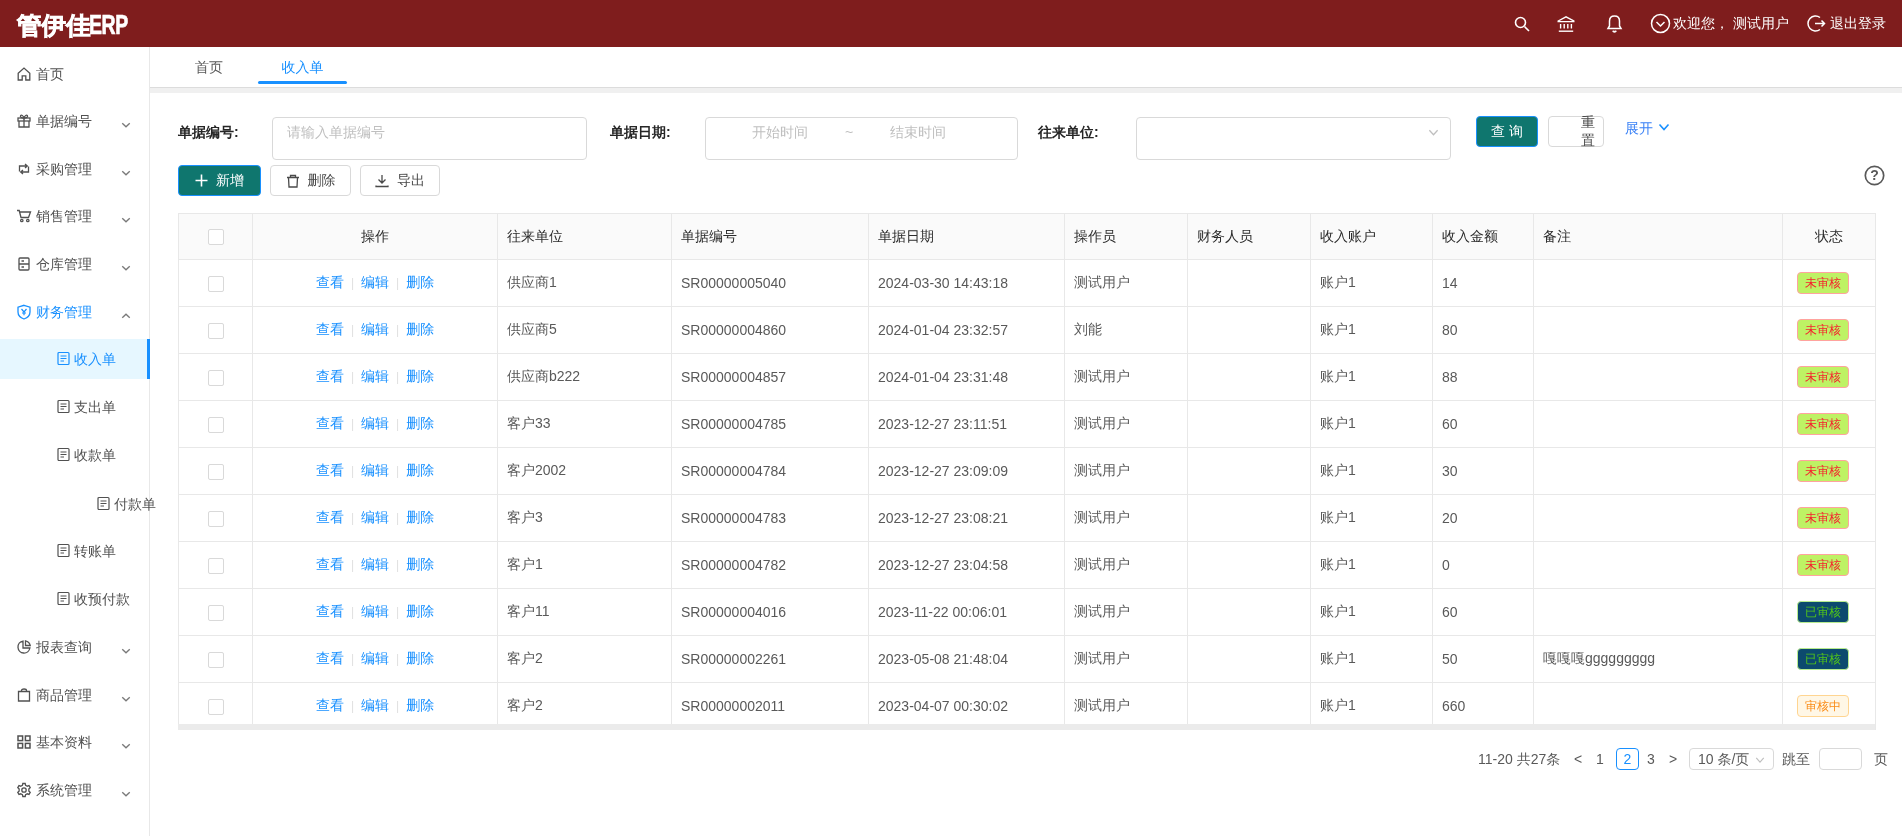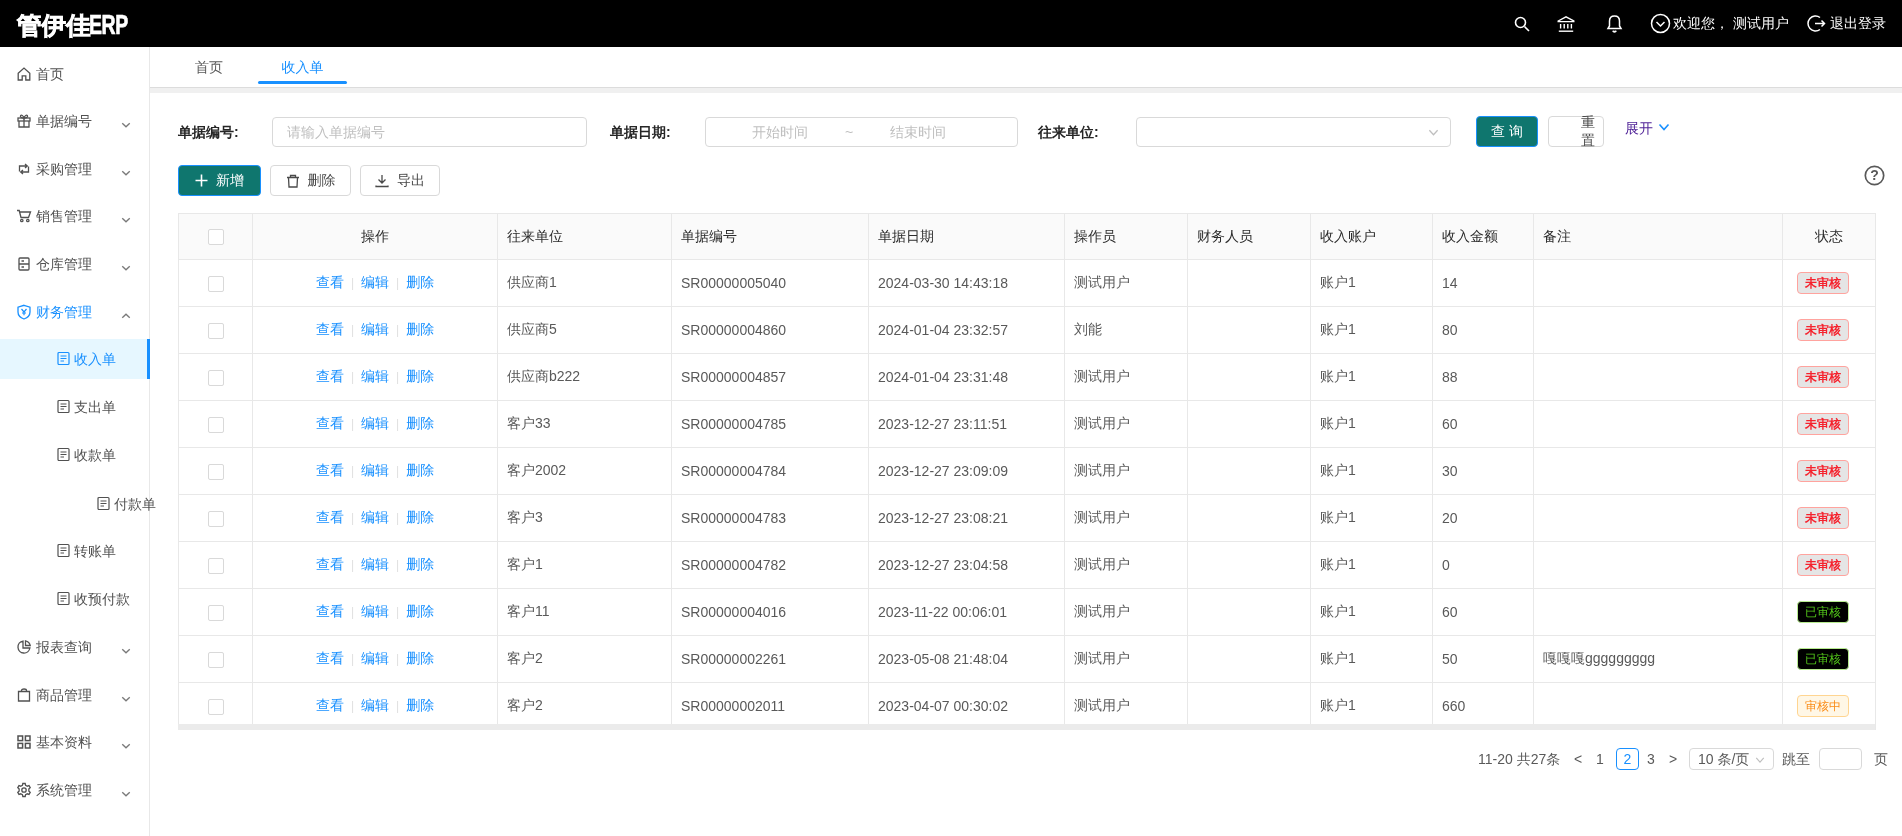--- a/index.html
+++ b/index.html
@@ -1,19 +1,19 @@
 <!DOCTYPE html>
 <html><head>
 <meta charset="utf-8">
 <style>
 * { margin:0; padding:0; box-sizing:border-box; }
 html,body { width:1902px; height:836px; overflow:hidden; background:#fff;
   font-family:"Liberation Sans", sans-serif; }
 
-.header { position:absolute; left:0; top:0; width:1902px; height:47px; background:#000000; }
+.header { position:absolute; left:0; top:0; width:1902px; height:47px; background:#7f1d1d; }
 .logo { position:absolute; left:17px; top:0; height:47px; line-height:50px; color:#fff; font-size:24.5px; font-weight:bold; -webkit-text-stroke:0.7px #fff; white-space:nowrap; }
 .erp { display:inline-block; font-size:27px; transform:scaleX(0.72); transform-origin:0 60%; margin-left:-2px; letter-spacing:-0.5px; }
 .company { position:absolute; left:165px; top:0; height:47px; line-height:49px; color:#fff; font-size:16px; font-weight:bold; }
 .hicon { position:absolute; top:0; height:47px; display:flex; align-items:center; color:#fff; }
 .htxt { color:#fff; font-size:14px; }
 
 .sidebar { position:absolute; left:0; top:47px; width:150px; height:789px; background:#fff; border-right:1px solid #e8e8e8; }
 .mi { position:absolute; left:0; width:149px; height:40px; }
 .mi .ic { position:absolute; left:16px; top:12px; width:16px; height:16px; }
 .mi .tx { position:absolute; left:36px; top:0; height:40px; line-height:40px; font-size:14px; color:#515151; white-space:nowrap; }
@@ -23,34 +23,34 @@
 .sel { background:#e6f7ff; border-right:3px solid #1890ff; width:150px !important; }
 .blue { color:#1890ff !important; }
 
 .tabbar { position:absolute; left:150px; top:47px; width:1752px; height:41px; background:#fff; border-bottom:1px solid #dcdcdc; }
 .band { position:absolute; left:150px; top:88px; width:1752px; height:5px; background:#f0f0f0; }
 .tab1 { position:absolute; left:177px; top:47px; width:64px; height:40px; line-height:40px; text-align:center; font-size:14px; color:#595959; }
 .tab2 { position:absolute; left:258px; top:47px; width:89px; height:40px; line-height:40px; text-align:center; font-size:14px; color:#1890ff; }
 .ink { position:absolute; left:258px; top:81px; width:89px; height:2.5px; background:#1890ff; border-radius:2px; }
 
 .flabel { position:absolute; top:117px; height:30px; line-height:30px; font-size:14px; color:#262626; font-weight:bold; }
-.finput { position:absolute; top:117px; height:30px; border:1px solid #d9d9d9; border-radius:4px; background:#fff; font-size:14px; color:#bfbfbf; }
+.finput { position:absolute; top:117px; height:43px; border:1px solid #d9d9d9; border-radius:4px; background:#fff; font-size:14px; color:#bfbfbf; }
 .btn { position:absolute; top:165px; height:31px; border:1px solid #d9d9d9; border-radius:4px; background:#fff; font-size:14px; color:#4a4a4a; display:flex; align-items:center; justify-content:center; gap:8px; }
 .btn-primary { background:#0f766e; border-color:#1890ff; color:#fff; }
 
 .tbl { position:absolute; left:178px; top:206px; border-collapse:collapse; table-layout:fixed;margin-top:7px; }
 .tbl th { background:#fafafa; height:46px; font-size:14px; color:#2b2b2b; font-weight:normal; border:1px solid #e8e8e8; padding:0 9px; text-align:left; white-space:nowrap; overflow:hidden; }
 .tbl td { height:47px; font-size:14px; color:#595959; border:1px solid #e8e8e8; padding:0 9px; text-align:left; white-space:nowrap; overflow:hidden; background:#fff; }
 .tbl .c { text-align:center; padding:0; }
 .lnk { color:#1890ff; }
 .sep { color:#e0e0e0; padding:0 7px; font-size:12px; }
 .cb { display:inline-block; width:16px; height:16px; border:1px solid #d9d9d9; border-radius:2px; background:#fff; vertical-align:middle; }
 .tag { display:inline-block; margin-right:12px; height:22px; line-height:20px; padding:0 7px; font-size:12px; border-radius:4px; border:1px solid; }
-.tag-r { color:#f5222d; background:#e5e5e5; border-color:#ffa39e;font-weight:bold; }
-.tag-g { color:#52c41a; background:#000000; border-color:#b7eb8f; }
+.tag-r { color:#f5222d; background:#bef264; border-color:#ffa39e; }
+.tag-g { color:#52c41a; background:#0c4a6e; border-color:#b7eb8f; }
 .tag-o { color:#fa8c16; background:#fff7e6; border-color:#ffd591; }
 .hscroll { position:absolute; left:178px; top:724px; width:1697px; height:6px; background:#ebebeb; }
 
 .pgtxt { position:absolute; top:748px; height:22px; line-height:22px; font-size:14px; color:#595959; }
 .pgbox { position:absolute; top:748px; height:22px; line-height:20px; font-size:14px; border:1px solid #d9d9d9; border-radius:4px; background:#fff; text-align:center; color:#595959; }
 </style>
 </head>
 <body>
 <div class="header">
   <div class="logo">管伊佳<span class="erp">ERP</span></div>
@@ -250,21 +250,21 @@
   <span style="position:absolute; left:138px; width:148px; text-align:center;">结束时间</span>
 </div>
 <div class="flabel" style="left:1038px;">往来单位:</div>
 <div class="finput" style="left:1136px; width:315px;">
   <svg style="position:absolute; right:11px; top:9px;" width="11" height="11" viewBox="0 0 12 12" fill="none" stroke="#bfbfbf" stroke-width="1.4">
       <path d="M1.5 3.5 L6 8.5 L10.5 3.5"></path>
     </svg>
 </div>
 <div class="btn btn-primary" style="left:1476px; top:116px; width:62px;">查 询</div>
 <div class="btn" style="left:1548px; top:116px; width:56px;padding-left:32px;">重 置</div>
-<div class="pgtxt" style="left:1625px; top:117px; color:#4c1d95;">展开
+<div class="pgtxt" style="left:1625px; top:117px; color:#3b82f6;">展开
   <svg style="margin-left:1px;" width="12" height="12" viewBox="0 0 12 12" fill="none" stroke="#1890ff" stroke-width="1.6">
       <path d="M1.5 3.5 L6 8.5 L10.5 3.5"></path>
     </svg>
 </div>
 
 <div class="btn btn-primary" style="left:178px; width:83px;">
   <svg width="13" height="13" viewBox="0 0 13 13" fill="none" stroke="#fff" stroke-width="1.6">
       <path d="M6.5 0.5 L6.5 12.5 M0.5 6.5 L12.5 6.5"></path>
     </svg>
   <span>新增</span>

